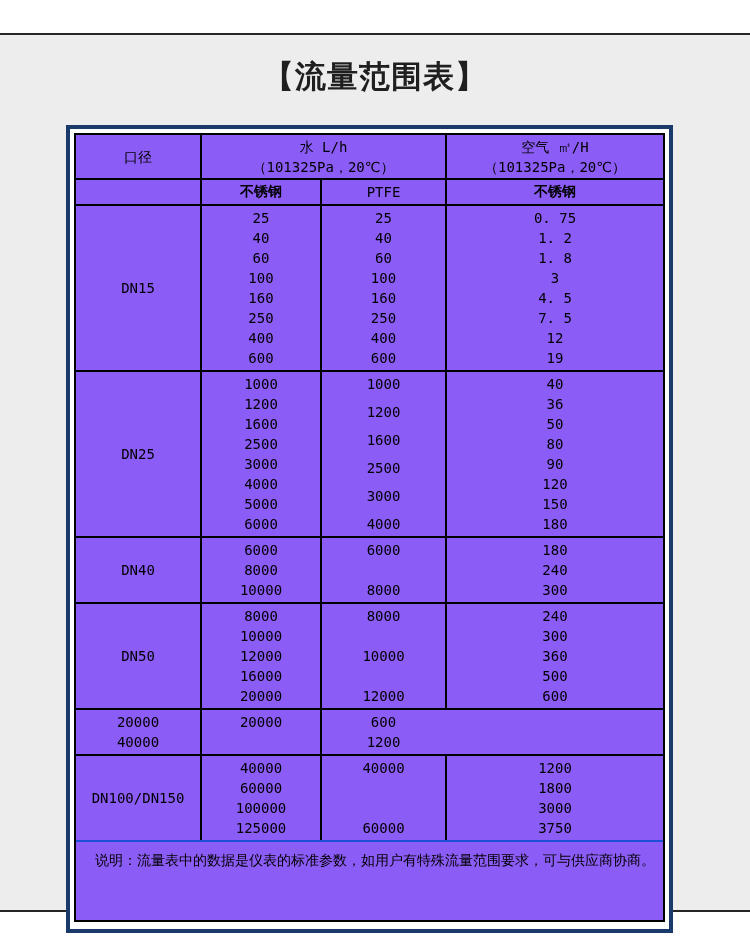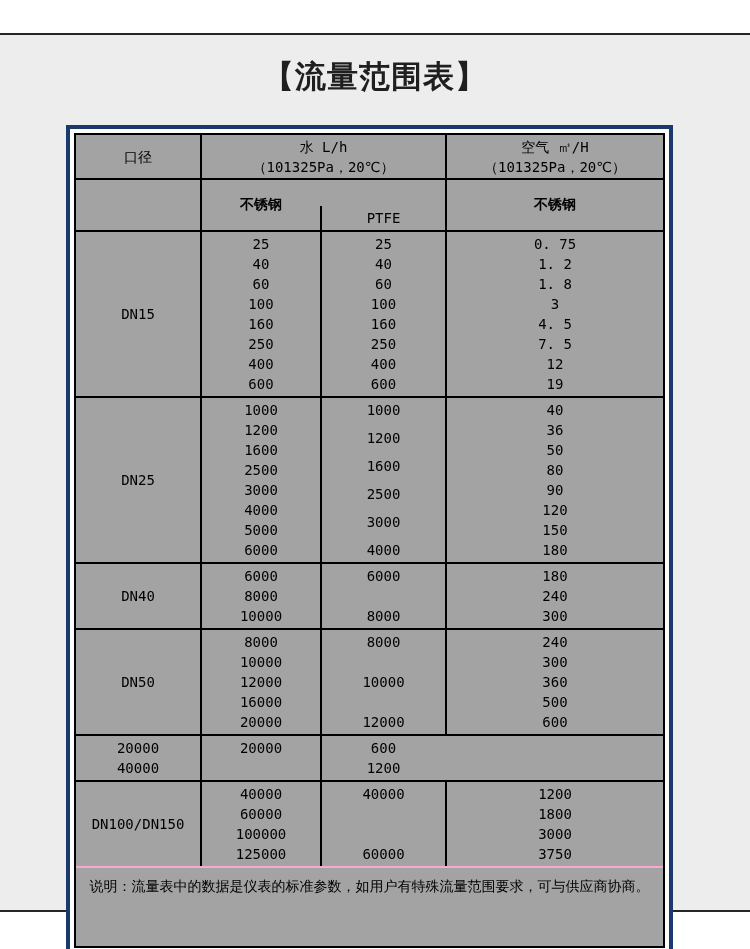--- a/index.html
+++ b/index.html
@@ -27,21 +27,21 @@
   .table-wrap {
     margin: 27px 0 0 66px;
     width: 607px;
     border: 4px solid var(--navy, #1a3a6b);
     background: #ffffff;
     padding: 4px 4px 7px 4px;
   }
 
   .grid-table {
     border: 2px solid #000000;
-    background: #a3a3a3;
+    background: #8b5cf6;
     color: #000000;
   }
 
   .row { display: grid; border-top: 2px solid #000000; }
   .row:first-child { border-top: none; }
   .cols-4 { grid-template-columns: 124px 120px 125px 1fr; }
   .cols-3 { grid-template-columns: 124px 245px 1fr; }
 
   .cell { border-left: 2px solid #000000; }
   .cell:first-child { border-left: none; }
@@ -52,47 +52,47 @@
     align-items: center; justify-content: center;
     font-size: 14px; line-height: 20px;
     font-family: "DejaVu Sans Mono", "DejaVu Sans", sans-serif;
   }
   .hrow2 .cell {
     min-height: 24px;
     display: flex; align-items: center; justify-content: center;
     font-size: 14px; font-weight: 700;
     font-family: "DejaVu Sans Mono", "DejaVu Sans", sans-serif;
   }
-  .hrow2 .ptfe-h { font-weight: 400; margin-top: 26px; }
+  .hrow2 .ptfe-h { font-weight: 400; }
 
   .block { display: grid; grid-template-columns: 124px 120px 125px 1fr; border-top: 2px solid #000000; }
   .caliber-cell {
     display: flex; align-items: center; justify-content: center;
     font-size: 14px;
     font-family: "DejaVu Sans Mono", "DejaVu Sans", sans-serif;
   }
   .values-cell {
     display: flex; flex-direction: column; justify-content: space-between;
     padding: 2px 0;
   }
   .line {
     height: 20px; line-height: 20px;
     text-align: center; font-size: 14px;
     font-family: "DejaVu Sans Mono", "DejaVu Sans", sans-serif;
     white-space: pre;
   }
 
   .note-row {
-    border-top: 2px solid #f9a8d4;
+    border-top: 2px solid #1d4ed8;
     min-height: 80px;
     padding: 7px 8px 0 8px;
     font-size: 14px;
     line-height: 23px;
     color: #000000;
-    text-align: center;
+    text-align: right;
   }
 </style>
 </head>
 <body>
 
 <div class="band">
 
   <h1 class="title">【流量范围表】</h1>
 
   <div class="table-wrap">

